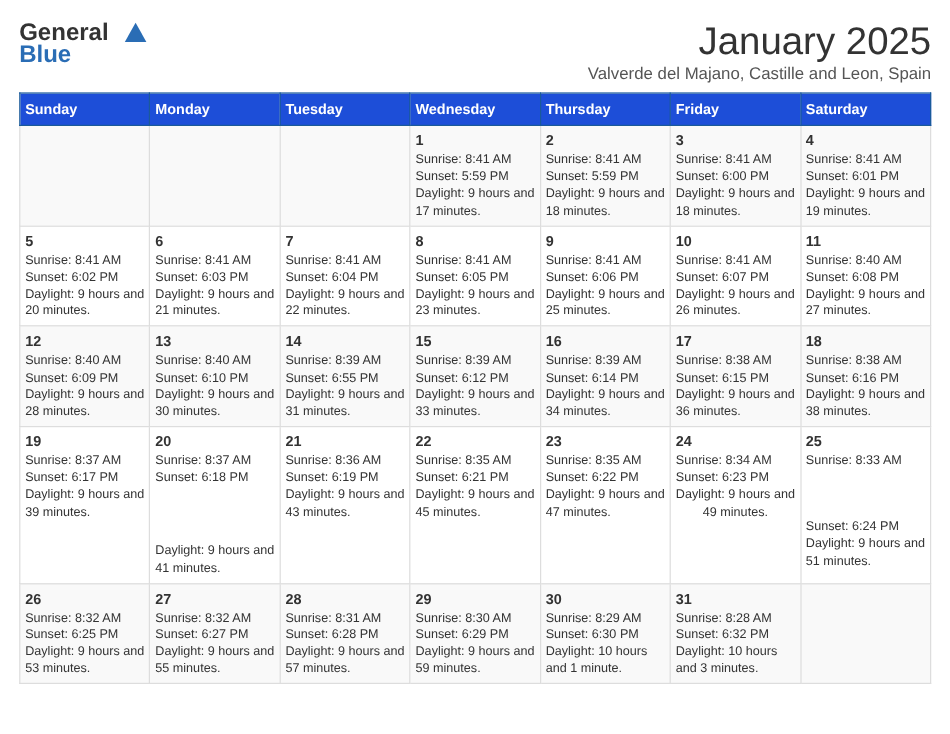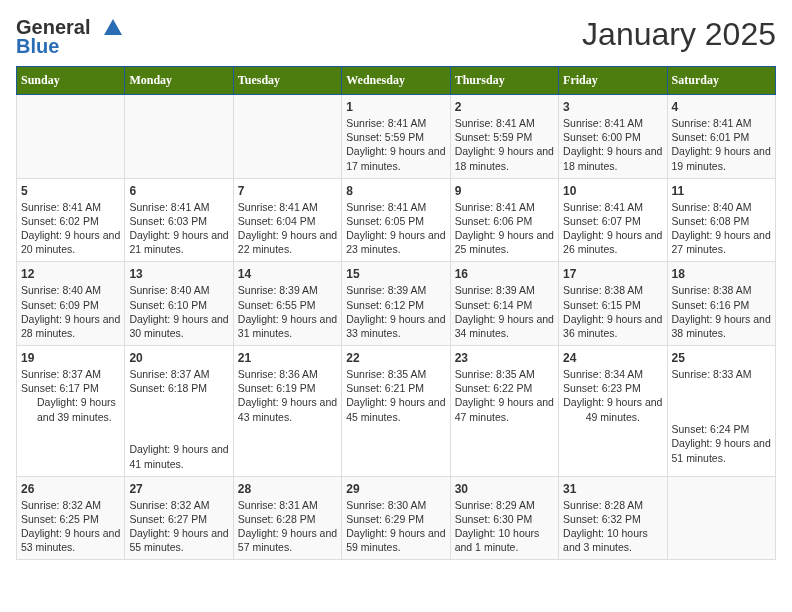--- a/index.html
+++ b/index.html
@@ -32,23 +32,22 @@
     .location-title {
       font-size: 14px;
       color: #555;
     }
     table {
       width: 100%;
       border-collapse: collapse;
       table-layout: fixed;
     }
     thead tr {
-      background-color: #4d7c0f;
+      background-color: #1d4ed8;
       color: #fff;
-      font-family: Liberation Serif, serif;
     }
     thead th {
       padding: 6px 4px;
       font-size: 12px;
       font-weight: bold;
       text-align: left;
       border: 1px solid #1a5a9a;
     }
     tbody tr {
       border-bottom: 1px solid #ccc;
@@ -82,20 +81,21 @@
     <div style="display:flex;align-items:center;gap:12px;">
       <span style="font-size:20px;font-weight:bold;color:#333;">General</span>
       <svg width="22" height="22" viewBox="0 0 22 22">
         <polygon points="11,2 20,18 2,18" fill="#2a6db5"></polygon>
       </svg>
     </div>
     <span style="font-size:20px;font-weight:bold;color:#2a6db5;margin-top:-4px;">Blue</span>
   </div>
   <div class="title-block">
     <div class="month-title">January 2025</div>
+    <div class="location-title">Valverde del Majano, Castille and Leon, Spain</div>
   </div>
 </div>
 
 <table>
   <thead>
     <tr>
     <th>Sunday</th>
         <th>Monday</th>
         <th>Tuesday</th>
         <th>Wednesday</th>
@@ -220,21 +220,21 @@
           <span style="display: block; line-height: 1.35;">Sunrise: 8:38 AM</span>
           <span style="display: block; line-height: 1.35;">Sunset: 6:16 PM</span>
           <span style="display: block; line-height: 1.35;">Daylight: 9 hours and 38 minutes.</span>
         </td>
       </tr>
       <tr>
         <td>
           <span class="day-num">19</span>
           <span style="display: block; line-height: 1.35;">Sunrise: 8:37 AM</span>
           <span style="display: block; line-height: 1.35;">Sunset: 6:17 PM</span>
-          <span style="display: block; line-height: 1.35; margin-left: 16px;">Daylight: 9 hours and 39 minutes.</span>
+          <span style="display: block; line-height: 1.35;">Daylight: 9 hours and 39 minutes.</span>
         </td>
         <td>
           <span class="day-num">20</span>
           <span style="display: block; line-height: 1.35;">Sunrise: 8:37 AM</span>
           <span style="display: block; line-height: 1.35;">Sunset: 6:18 PM</span>
           <span style="display: block; line-height: 1.35; margin-top: 47px;">Daylight: 9 hours and 41 minutes.</span>
         </td>
         <td>
           <span class="day-num">21</span>
           <span style="display: block; line-height: 1.35;">Sunrise: 8:36 AM</span>

